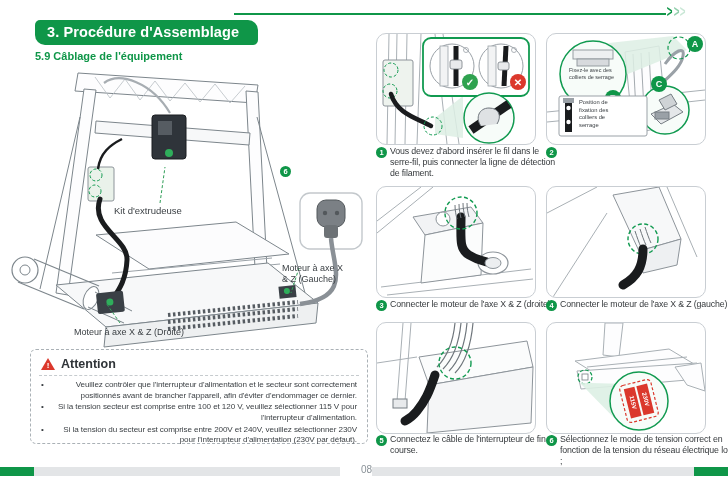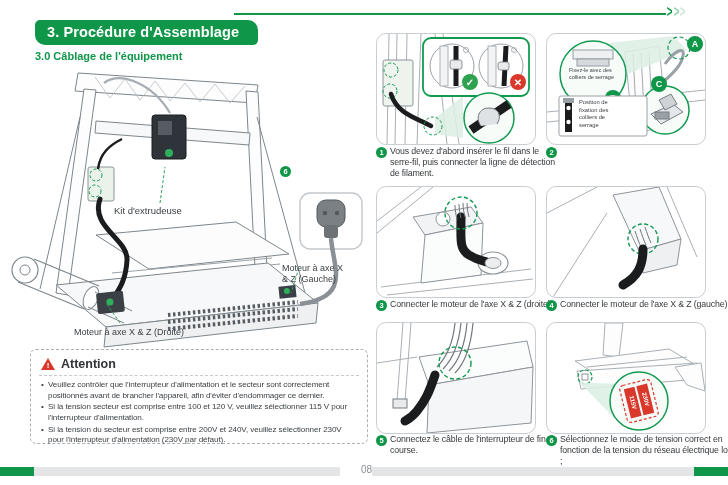--- a/index.html
+++ b/index.html
@@ -38,21 +38,21 @@
     border-radius:6px;background:#fff;
   }
   .att-head{display:flex;align-items:center;gap:6px;padding:7px 10px 4px 10px;}
   .att-title{font-size:12.5px;font-weight:bold;color:#2f3438;}
   .warn-tri{
     width:14px;height:12px;background:#DB382C;flex:none;position:relative;
     clip-path:polygon(50% 0,0 100%,100% 100%);
     color:#fff;font-size:8px;font-weight:bold;text-align:center;line-height:15px;
   }
   .att-sep{margin:0 8px;border-top:1px dashed #c6cbce;}
-  .att-body{padding:4px 10px 0 10px;}
+  .att-body{padding:4px 10px 0 10px;text-align:right;}
   .att-li{
     position:relative;padding-left:7px;font-size:8.1px;line-height:1.32;
     color:#3a3f43;letter-spacing:-.1px;margin-bottom:1px;
   }
   .att-li::before{content:"•";position:absolute;left:0;top:0;}
   
   .panel{
     position:absolute;width:158px;height:110px;background:#fff;
     border:1.5px solid #c9ced3;border-radius:10px;overflow:hidden;
   }
@@ -87,21 +87,21 @@
   .bar-gray-r{left:372px;width:322px;background:#e3e5e7;}
   .bar-green-r{left:694px;width:34px;background:#0F9648;}
   .page-num{left:340px;top:464px;width:32px;text-align:right;font-size:10px;color:#8a9298;}
 </style>
 </head>
 <body>
 
 <div class="abs title-box">3. Procédure d'Assemblage</div>
 <div class="abs header-line"></div>
 <div class="abs chevrons"><span class="c1">&gt;</span><span class="c2">&gt;</span><span class="c3">&gt;</span></div>
-<div class="abs subtitle">3.0 Câblage de l'équipement</div>
+<div class="abs subtitle">5.9 Câblage de l'équipement</div>
 
 <div class="abs diagram">
   <svg viewBox="0 0 368 292" width="368" height="292">
 
     <g stroke="#7d868c" stroke-width="1" fill="#fdfdfe">
       <polygon points="78,16 258,28 255,46 75,34"></polygon>
       <polygon points="84,32 96,33 68,238 56,236"></polygon>
       <polygon points="246,34 258,35 268,232 256,231"></polygon>
       <line x1="257" y1="60" x2="305" y2="236" fill="none"></line>
       <line x1="80" y1="60" x2="40" y2="232" fill="none"></line>

